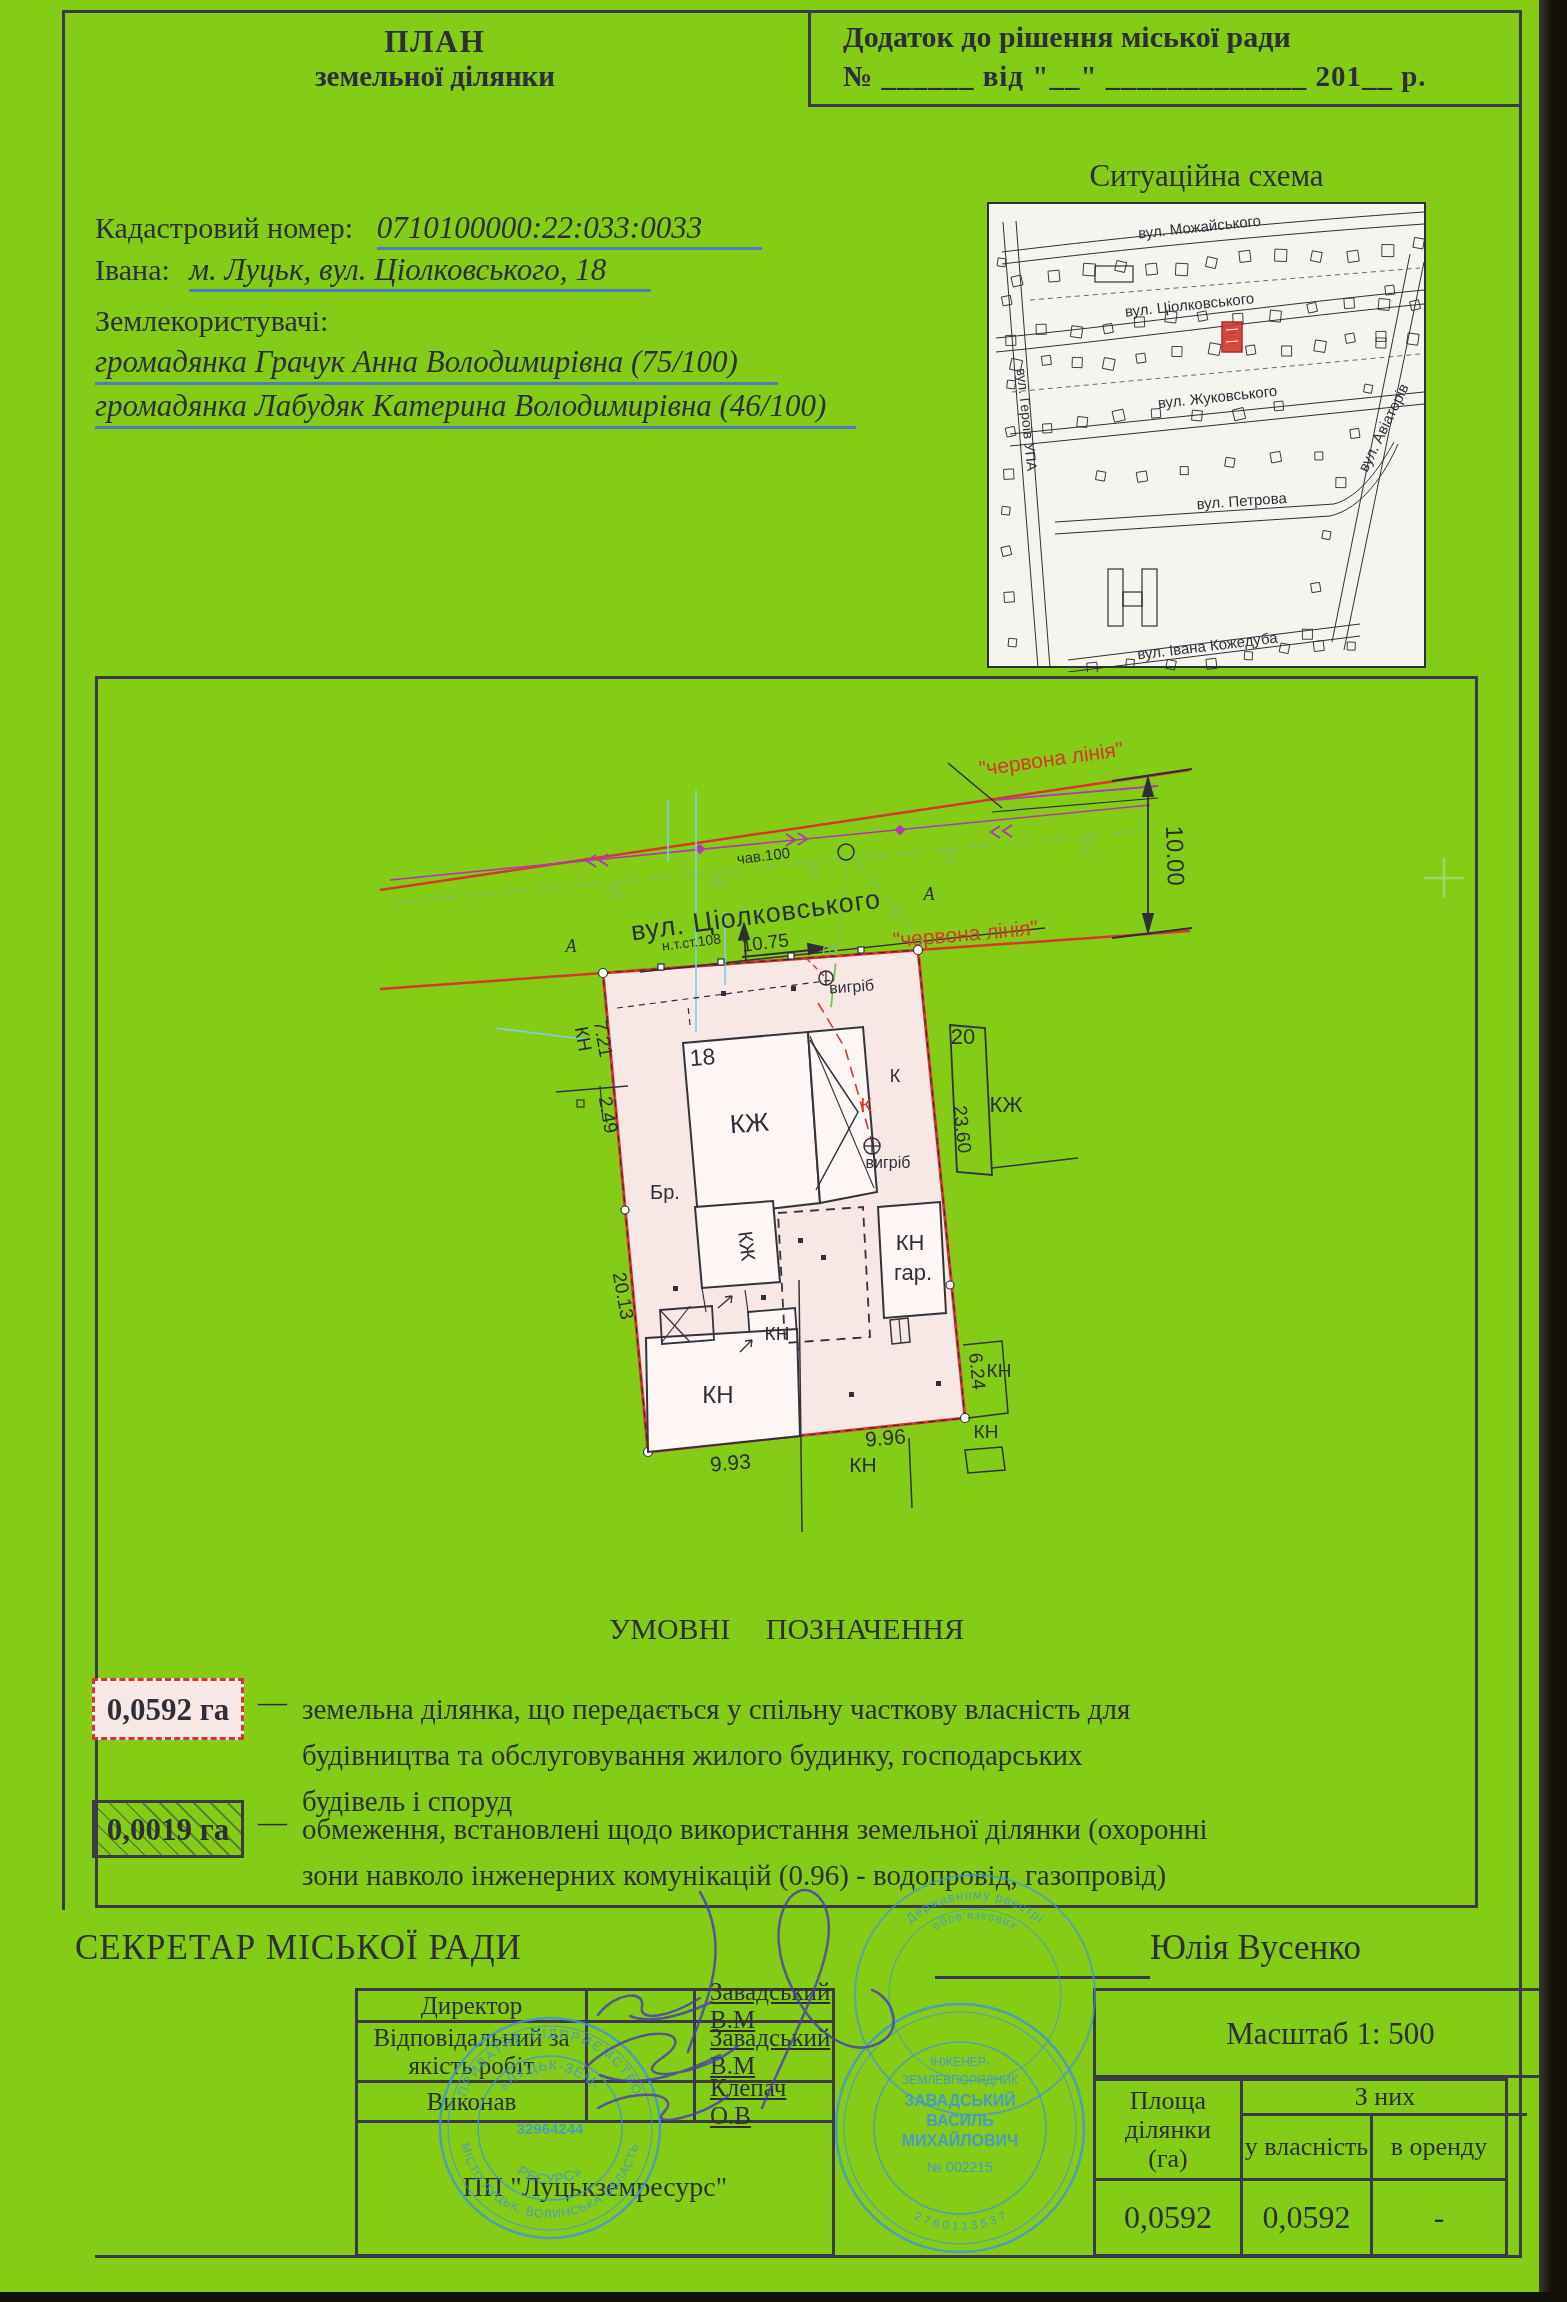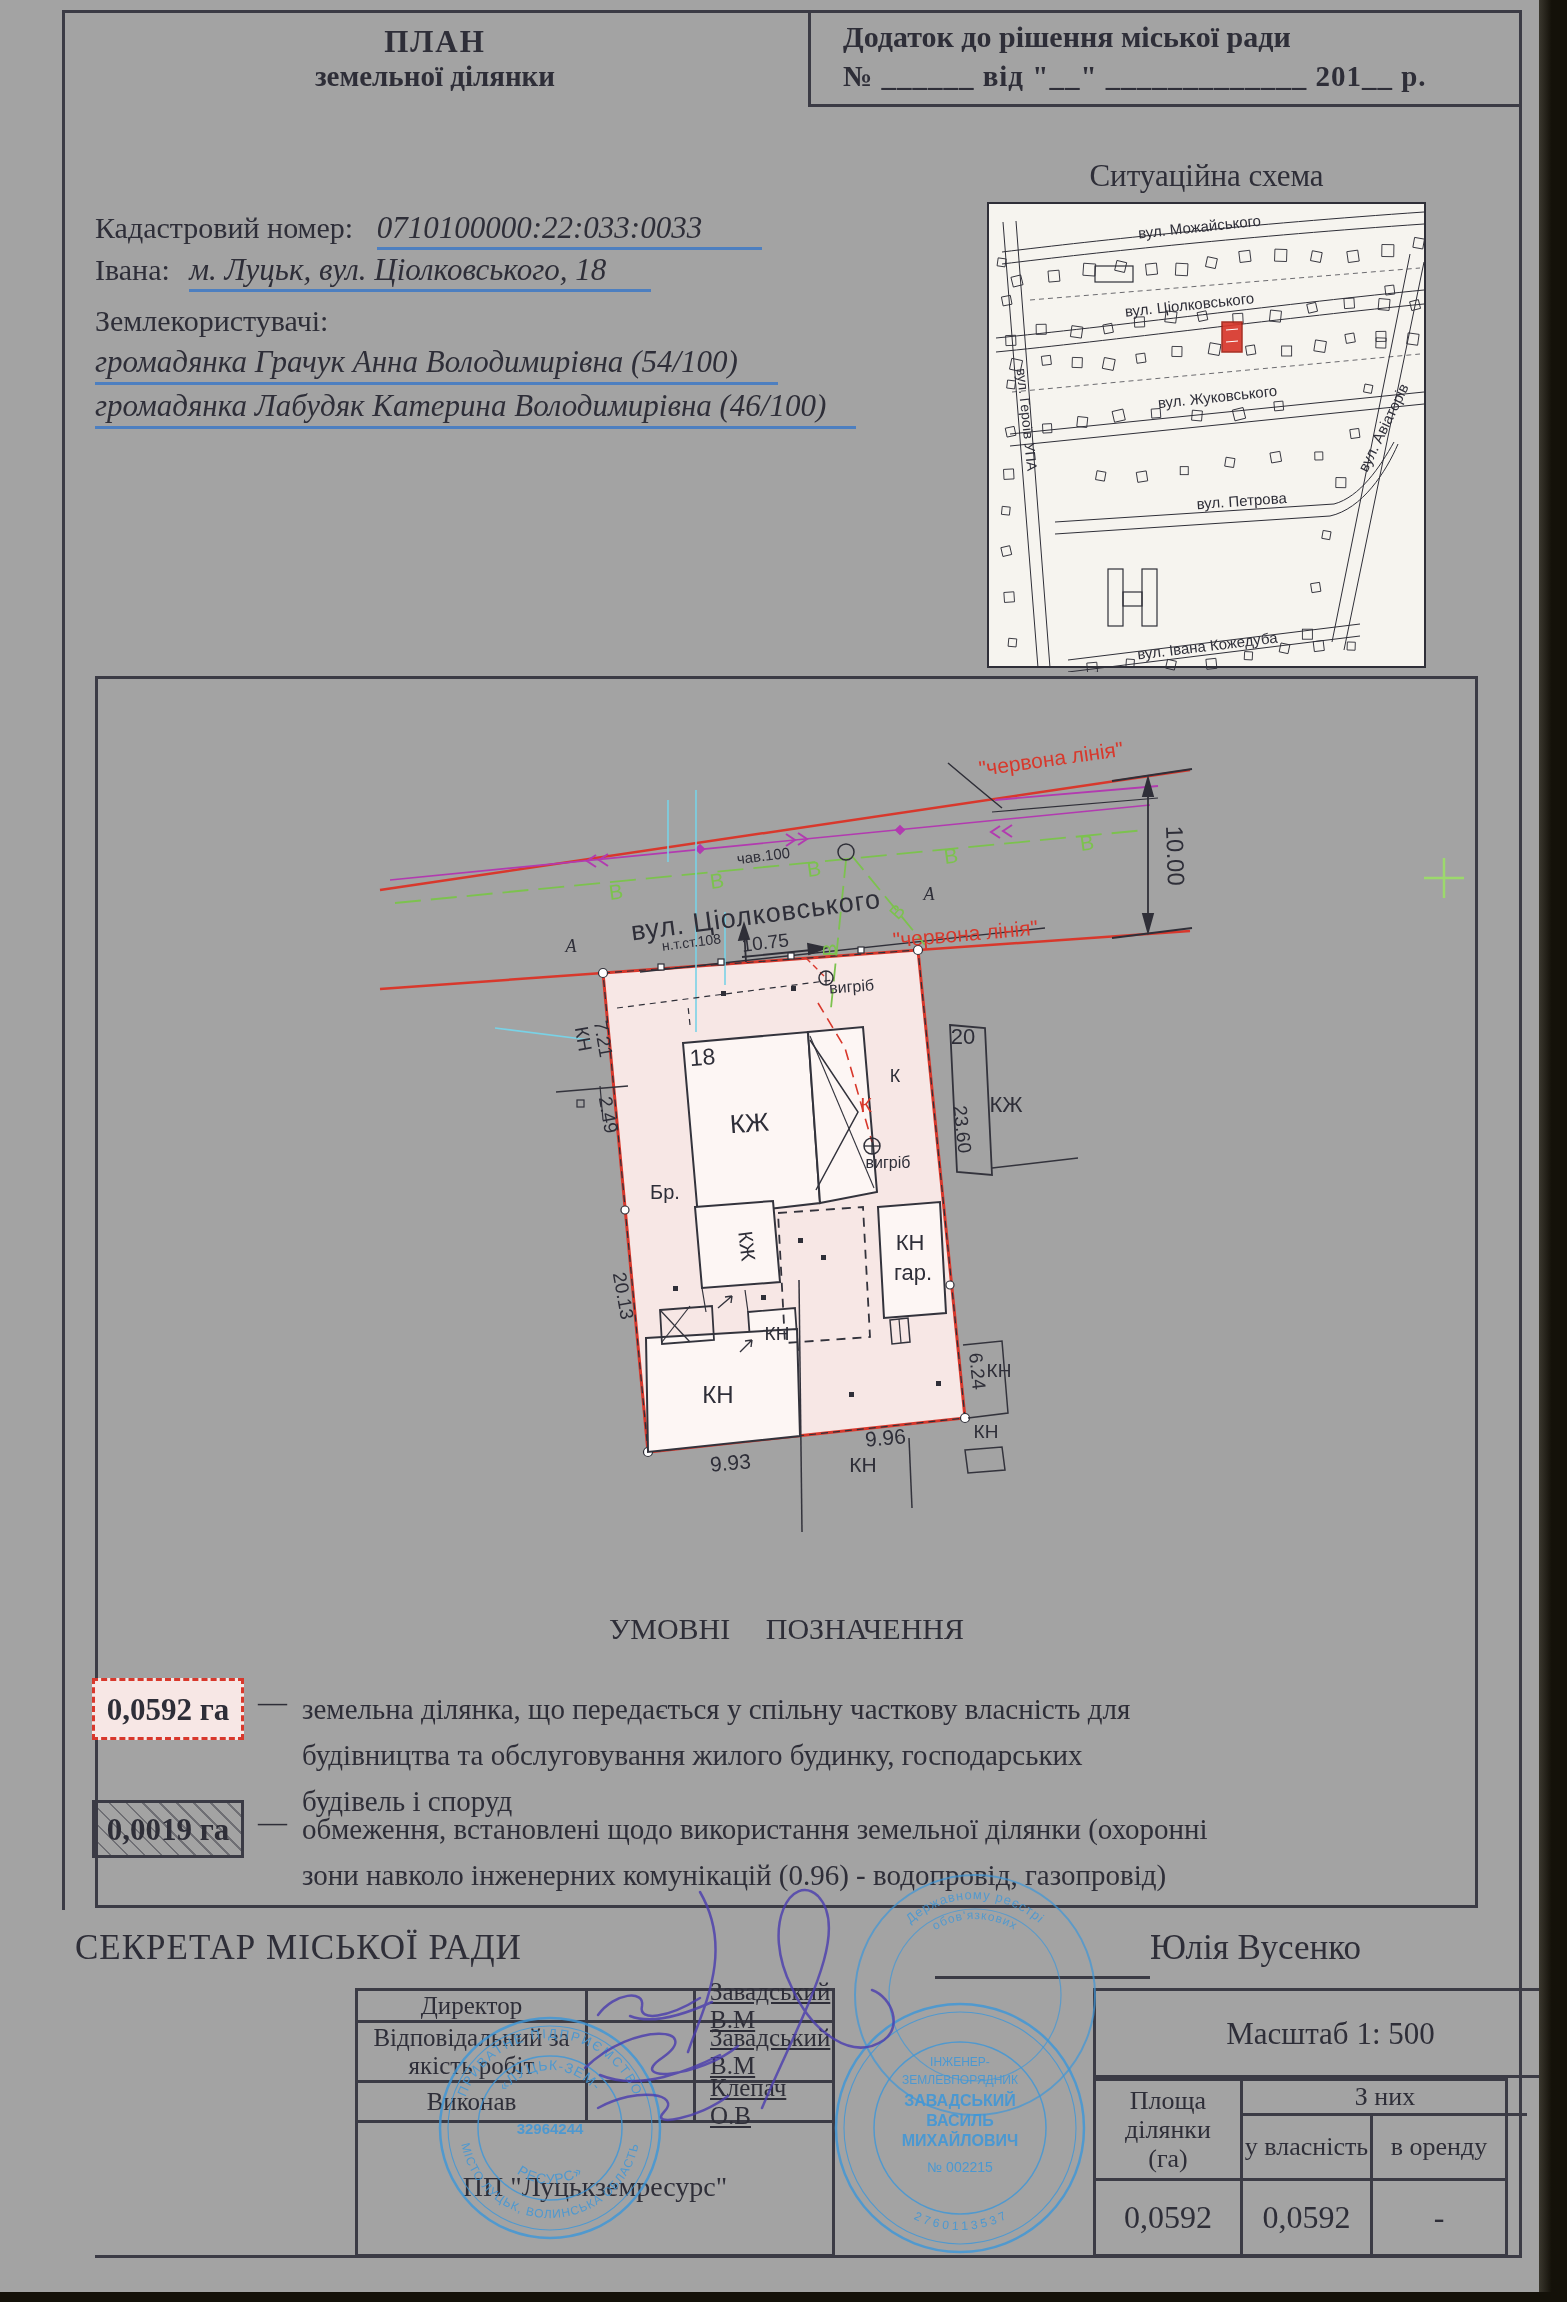--- a/index.html
+++ b/index.html
@@ -1,16 +1,16 @@
 <!DOCTYPE html>
 <html style="--red: #d8382c; --green: #7cc24e; --blue: #4d7fc0; --ink: #2e2e38; --line: #3b3b45; --stampblue: #3f97d8; --sigviolet: #4a3cae; --pink: #f7e7e5;"><head>
 <meta charset="utf-8">
 <style>
   html,body{margin:0;padding:0;background:#d9d6cf;}
-  .page{position:relative;width:1567px;height:2302px;background:#a3a3a3;overflow:hidden;
+  .page{position:relative;width:1567px;height:2302px;background:#84cc16;overflow:hidden;
         font-family:"Liberation Serif",serif;color:var(--ink,#2e2e38);}
   .abs{position:absolute;}
   .it{font-style:italic;}
   .b{font-weight:bold;}
   .u{border-bottom:3px solid var(--blue,#4d7fc0);padding-bottom:2px;}
   .nowrap{white-space:nowrap;}
   .center{text-align:center;}
   
   .bdr{position:absolute;background:var(--line,#3b3b45);}
   
@@ -66,21 +66,21 @@
 
   <div class="abs nowrap" style="left:95px;top:210px;font-size:30px;">
     <span>Кадастровий номер:</span>
     <span class="it u" style="margin-left:16px;padding-right:60px;font-size:31px;">0710100000:22:033:0033</span>
   </div>
   <div class="abs nowrap" style="left:95px;top:252px;font-size:30px;">
     <span>Івана:</span>
     <span class="it u" style="margin-left:12px;padding-right:45px;font-size:31px;">м. Луцьк, вул. Ціолковського, 18</span>
   </div>
   <div class="abs nowrap" style="left:95px;top:304px;font-size:30px;">Землекористувачі:</div>
-  <div class="abs nowrap it u" style="left:95px;top:344px;font-size:31px;padding-right:40px;">громадянка Грачук Анна Володимирівна (54/100)</div>
+  <div class="abs nowrap it u" style="left:95px;top:344px;font-size:31px;padding-right:40px;">громадянка Грачук Анна Володимирівна (75/100)</div>
   <div class="abs nowrap it u" style="left:95px;top:388px;font-size:31px;padding-right:30px;">громадянка Лабудяк Катерина Володимирівна (46/100)</div>
 
   <svg class="mapbox" viewBox="985 200 443 472">
     <rect x="988" y="203" width="437" height="464" fill="#f6f4ef" stroke="#2f2f38" stroke-width="2"></rect>
     <g stroke="#2f2f38" stroke-width="1" fill="none">
       <path d="M1002,252 C1100,240 1250,224 1424,212"></path>
       <path d="M1002,264 C1100,252 1250,236 1424,224"></path>
       <path d="M996,338 C1100,328 1300,302 1424,290"></path>
       <path d="M996,352 C1100,342 1300,316 1424,304"></path>
       <path d="M1010,434 L1424,392"></path>

